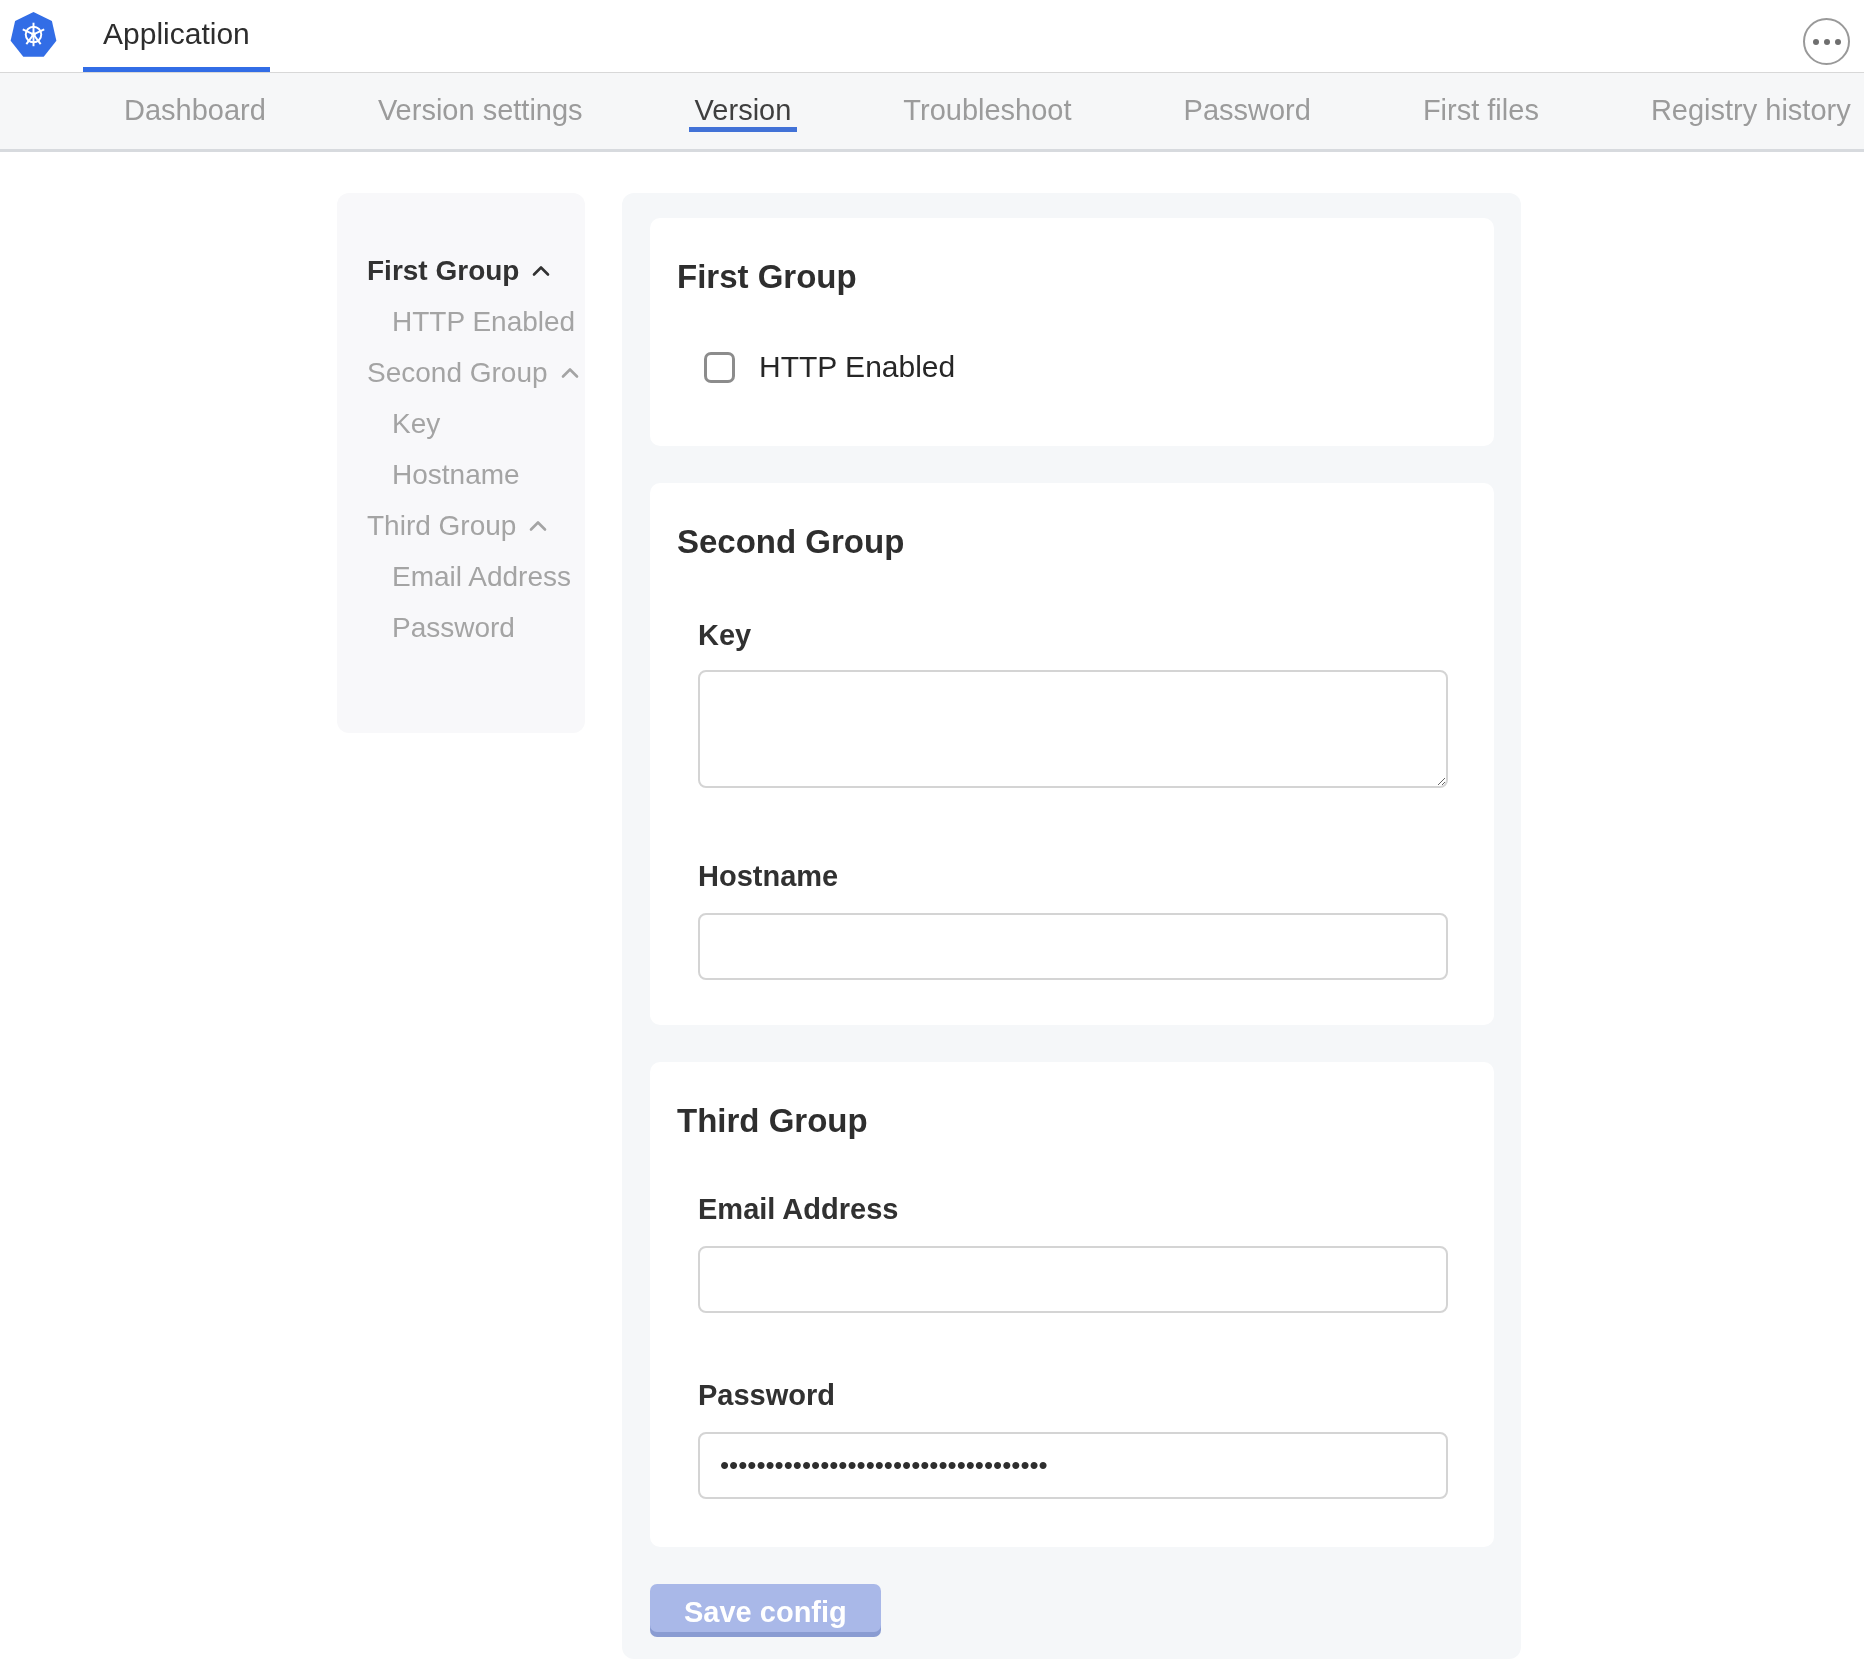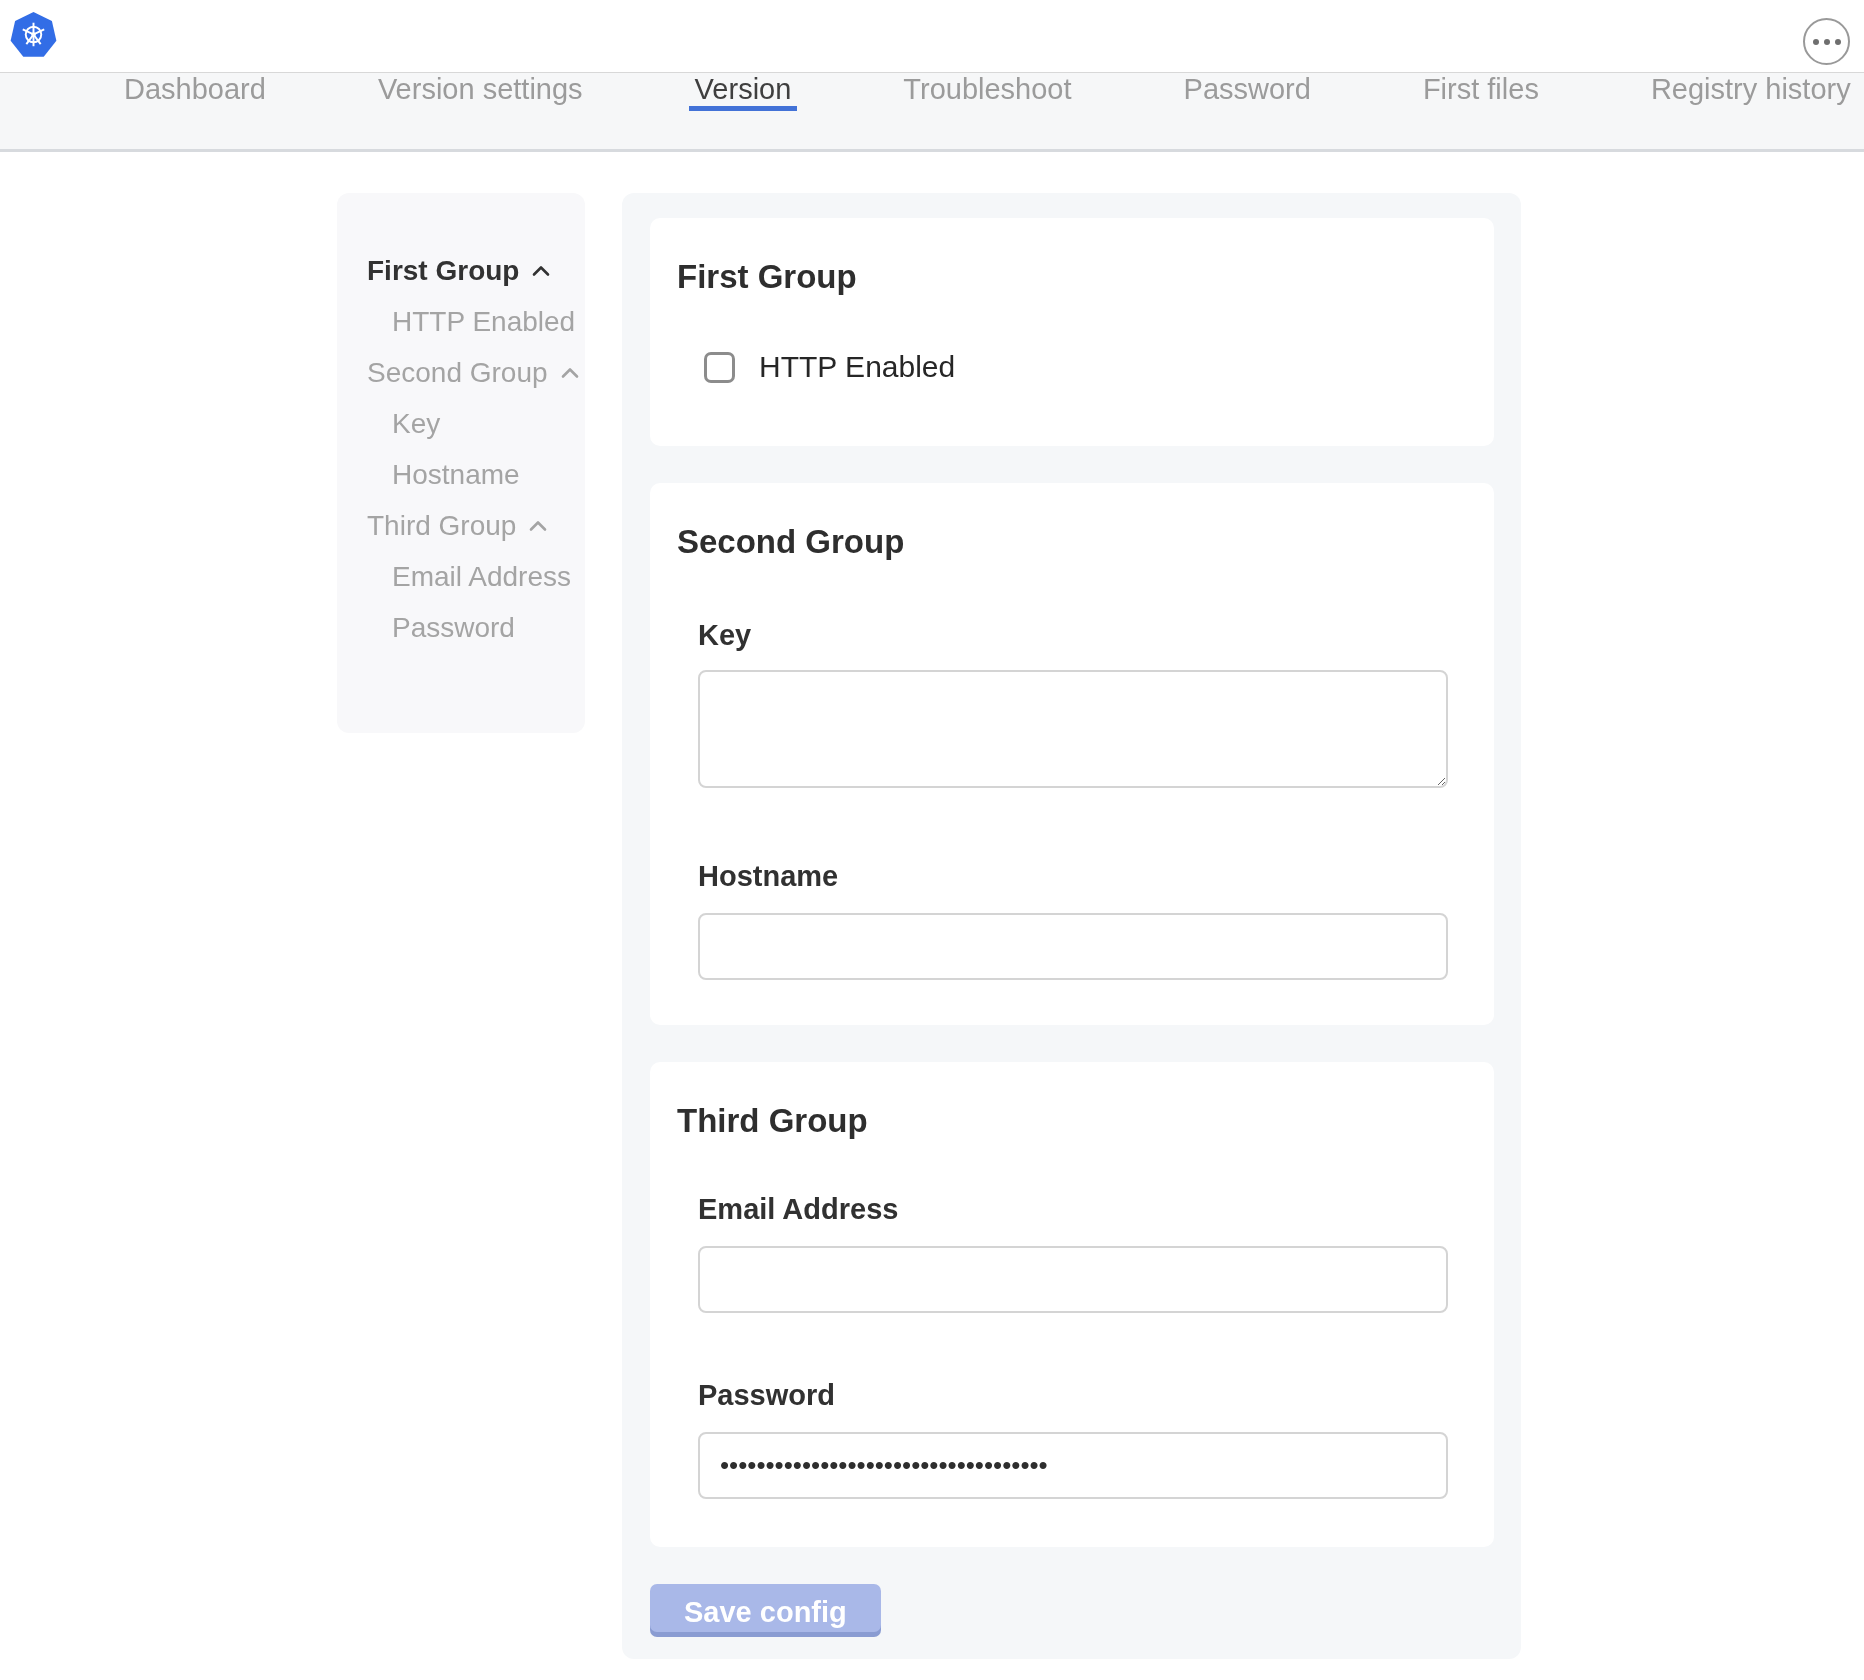--- a/index.html
+++ b/index.html
@@ -12,21 +12,21 @@
   .logo { position:absolute; left:10px; top:12px; width:47px; height:47px; }
   .app-tab { margin-left:83px; padding:0 20px; display:flex; align-items:center;
     font-size:30px; font-weight:500; color:#2d2d2d; border-bottom:5px solid #326de6; cursor:pointer; }
   .menu-btn { position:absolute; right:14px; top:18px; width:47px; height:47px; border-radius:50%;
     border:2px solid #999; background:#fff; display:flex; align-items:center; justify-content:center;
     gap:5px; cursor:pointer; }
   .menu-btn i { width:6px; height:6px; border-radius:50%; background:#6f6f6f; }
 
   
   .nav { height:80px; background:#f6f7f8; border-top:1px solid #d8d8d8; border-bottom:3px solid #d7dade;
-    display:flex; align-items:flex-start; padding-left:118px; gap:100px; }
+    display:flex; align-items:center; padding-left:118px; gap:100px; }
   .nav-tab { display:flex; align-items:center; font-size:29px; color:#9b9b9b;
     margin-bottom:-3px; border-bottom:5px solid transparent; padding:0 6px; cursor:pointer; white-space:nowrap; }
   .nav-tab.active { color:#3f3f3f; font-weight:500; border-bottom-color:#4272d7; }
 
   
   .main { position:relative; }
 
   .sidebar { position:absolute; left:337px; top:41px; width:248px; height:540px;
     background:#f8f8fa; border-radius:12px; padding:64px 10px 20px 30px; }
   .side-item { display:flex; align-items:center; gap:10px; margin-bottom:23px;
@@ -75,20 +75,21 @@
         <circle cx="23" cy="22" r="7.6"></circle>
         <line x1="23" y1="22" x2="23" y2="10.5"></line>
         <line x1="23" y1="22" x2="23" y2="33.5"></line>
         <line x1="23" y1="22" x2="33.5" y2="17"></line>
         <line x1="23" y1="22" x2="12.5" y2="17"></line>
         <line x1="23" y1="22" x2="30" y2="31.5"></line>
         <line x1="23" y1="22" x2="16" y2="31.5"></line>
       </g>
       <circle cx="23" cy="22" r="2.2" fill="#ffffff"></circle>
     </svg>
+    <div class="app-tab">Application</div>
     <div class="menu-btn">
       <i></i>
         <i></i>
         <i></i>
     </div>
   </div>
 
   <div class="nav">
     <div class="nav-tab">Dashboard</div>
     <div class="nav-tab">Version settings</div>

